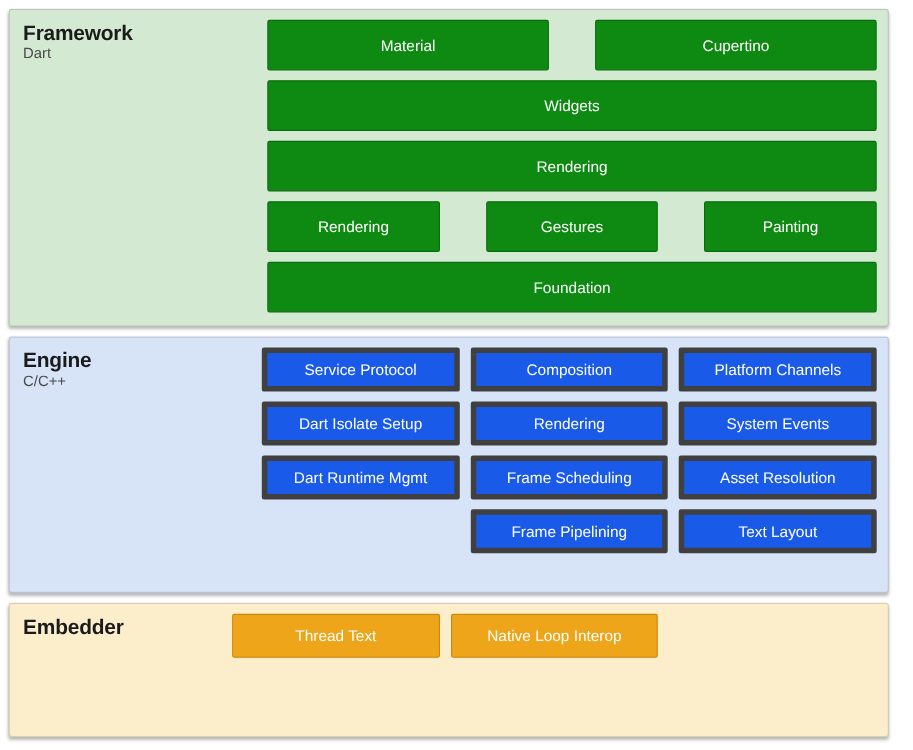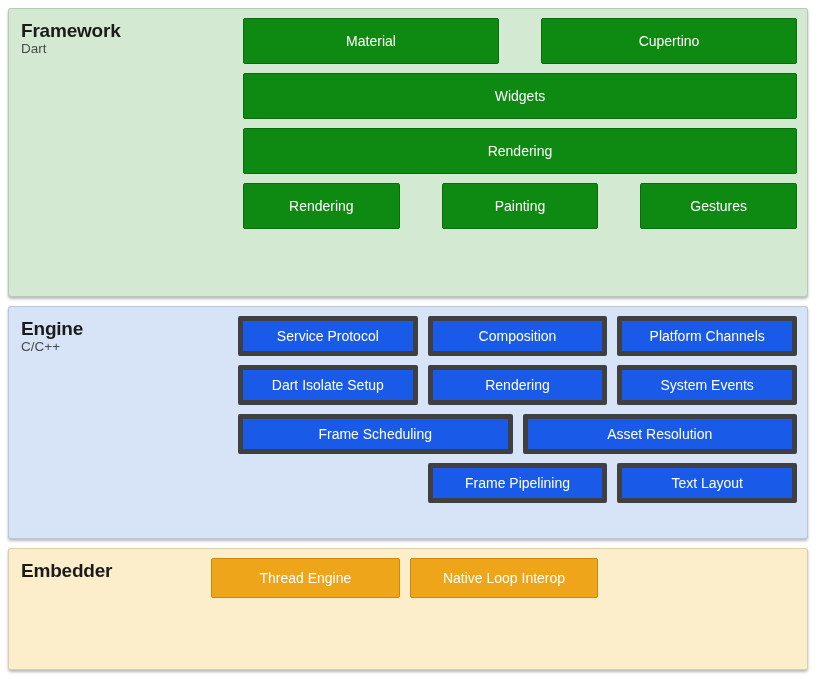--- a/index.html
+++ b/index.html
@@ -118,57 +118,61 @@
           <div class="box w-half">Cupertino</div>
         </div>
         <div class="row">
           <div class="box w-full">Widgets</div>
         </div>
         <div class="row">
           <div class="box w-full">Rendering</div>
         </div>
         <div class="row">
           <div class="box w-third">Rendering</div>
+          <div class="box w-third">Gestures</div>
           <div class="box w-third">Painting</div>
-          <div class="box w-third">Gestures</div>
+        </div>
+        <div class="row">
+          <div class="box w-full">Foundation</div>
         </div>
       </div>
     </div>
     <div class="layer engine">
       <div class="label-col">
         <div class="layer-title">Engine</div>
         <div class="layer-subtitle">C/C++</div>
       </div>
       <div class="rows">
         <div class="row">
           <div class="box w-third">Service Protocol</div>
           <div class="box w-third">Composition</div>
           <div class="box w-third">Platform Channels</div>
         </div>
         <div class="row">
           <div class="box w-third">Dart Isolate Setup</div>
           <div class="box w-third">Rendering</div>
           <div class="box w-third">System Events</div>
         </div>
         <div class="row">
+          <div class="box w-third">Dart Runtime Mgmt</div>
           <div class="box w-third">Frame Scheduling</div>
           <div class="box w-third">Asset Resolution</div>
         </div>
         <div class="row">
           <div class="box w-third empty"></div>
           <div class="box w-third">Frame Pipelining</div>
           <div class="box w-third">Text Layout</div>
         </div>
       </div>
     </div>
     <div class="layer embedder">
       <div class="label-col">
         <div class="layer-title">Embedder</div>
       </div>
       <div class="rows">
         <div class="row">
-          <div class="box w-third">Thread Engine</div>
+          <div class="box w-third">Thread Text</div>
           <div class="box w-third">Native Loop Interop</div>
           <div class="box w-third empty"></div>
         </div>
       </div>
     </div>
   </div>
 
 </body></html>

